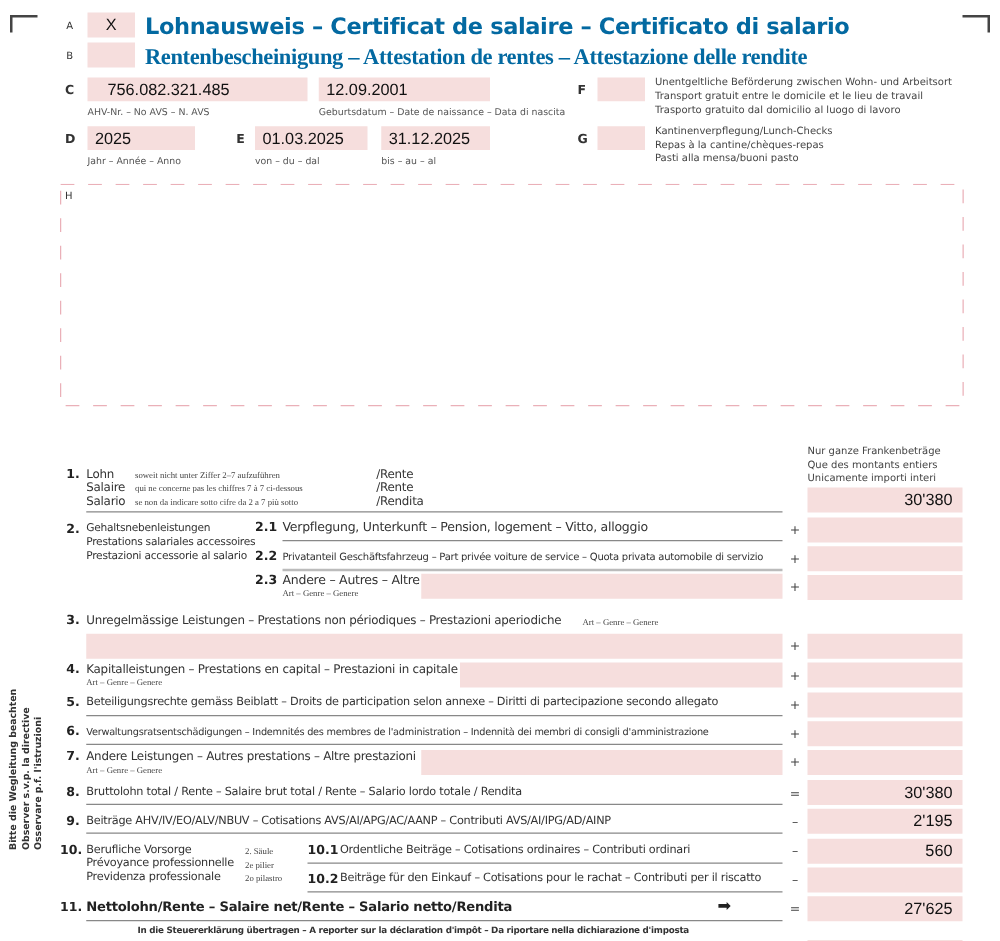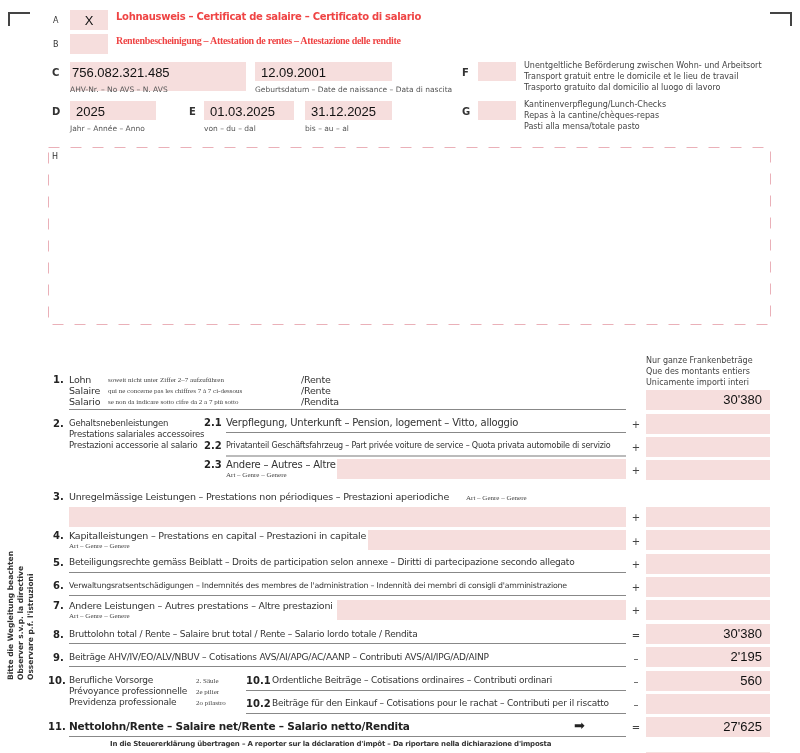--- a/index.html
+++ b/index.html
@@ -4,21 +4,21 @@
 <style>
   * { box-sizing: border-box; margin: 0; padding: 0; }
   html, body { width: 800px; height: 753px; background: #ffffff; overflow: hidden; }
   body { position: relative; font-family: "Liberation Sans", sans-serif; color: #222; }
   .abs { position: absolute; }
   .field { position: absolute; background: #f6dedd; }
   .val { font-family: "Liberation Sans", sans-serif; font-size: 13px; color: #111; }
   .lbl-letter { position: absolute; font-family: "DejaVu Sans", sans-serif; font-weight: bold; font-size: 10px; color: #333; }
   .sub { position: absolute; font-family: "DejaVu Sans", sans-serif; font-size: 7.5px; color: #555; white-space: nowrap; }
   .desc { position: absolute; font-family: "DejaVu Sans", sans-serif; font-size: 8px; color: #444; white-space: nowrap; line-height: 11px; }
-  .title { position: absolute; font-family: "DejaVu Sans", sans-serif; font-weight: bold; font-size: 10px; color: #ef4444; white-space: nowrap; letter-spacing: -0.3px; }
+  .title { position: absolute; font-family: "DejaVu Sans", sans-serif; font-weight: bold; font-size: 18px; color: #0369a1; white-space: nowrap; letter-spacing: -0.3px; }
   .corner { position: absolute; width: 22px; height: 14px; border-top: 2px solid #444; }
   .row-num { position: absolute; font-family: "DejaVu Sans", sans-serif; font-weight: bold; font-size: 10px; color: #222; }
   .row-text { position: absolute; font-family: "DejaVu Sans", sans-serif; font-size: 9.5px; color: #333; white-space: nowrap; letter-spacing: -0.2px; }
   .row-small { position: absolute; font-family: Liberation Serif, serif; font-size: 7px; color: #444; white-space: nowrap; }
   .uline { position: absolute; height: 1px; background: #888; }
   .op { position: absolute; font-family: "DejaVu Sans", sans-serif; font-size: 10px; color: #444; width: 12px; text-align: center; }
   .amt { position: absolute; left: 646px; width: 124px; height: 20px; background: #f6dedd; text-align: right; padding-right: 8px; font-size: 13px; line-height: 20px; color: #111; font-family: "Liberation Sans", sans-serif; }
 </style>
 </head>
 <body>
@@ -30,21 +30,21 @@
 <div class="field" style="left:70px; top:10px; width:38px; height:20px; text-align:center; line-height:20px;">
   <span class="val">X</span>
 </div>
 <div class="title" style="left:116px; top:11px;">Lohnausweis – Certificat de salaire – Certificato di salario</div>
 
 <div class="lbl-letter" style="left:53px; top:40px; font-weight:normal; font-size:8px;">B</div>
 <div class="field" style="left:70px; top:34px; width:38px; height:20px;"></div>
 <div class="title" style="left:116px; top:35px;font-family:Liberation Serif, serif;">Rentenbescheinigung – Attestation de rentes – Attestazione delle rendite</div>
 
 <div class="lbl-letter" style="left:52px; top:67px;">C</div>
-<div class="field" style="left:70px; top:62px; width:176px; height:29px; padding-left:2px; line-height:19px;">
+<div class="field" style="left:70px; top:62px; width:176px; height:19px; padding-left:16px; line-height:19px;">
   <span class="val">756.082.321.485</span>
 </div>
 <div class="sub" style="left:70px; top:85px;">AHV-Nr. – No AVS – N. AVS</div>
 <div class="field" style="left:255px; top:62px; width:137px; height:19px; padding-left:6px; line-height:19px;">
   <span class="val">12.09.2001</span>
 </div>
 <div class="sub" style="left:255px; top:85px;">Geburtsdatum – Date de naissance – Data di nascita</div>
 
 <div class="lbl-letter" style="left:52px; top:106px;">D</div>
 <div class="field" style="left:70px; top:101px; width:86px; height:19px; padding-left:6px; line-height:19px;">
@@ -65,21 +65,21 @@
 <div class="lbl-letter" style="left:462px; top:67px;">F</div>
 <div class="field" style="left:478px; top:62px; width:38px; height:19px;"></div>
 <div class="desc" style="left:524px; top:60px;">Unentgeltliche Beförderung zwischen Wohn- und Arbeitsort</div>
 <div class="desc" style="left:524px; top:71px;">Transport gratuit entre le domicile et le lieu de travail</div>
 <div class="desc" style="left:524px; top:82px;">Trasporto gratuito dal domicilio al luogo di lavoro</div>
 
 <div class="lbl-letter" style="left:462px; top:106px;">G</div>
 <div class="field" style="left:478px; top:101px; width:38px; height:19px;"></div>
 <div class="desc" style="left:524px; top:99px;">Kantinenverpflegung/Lunch-Checks</div>
 <div class="desc" style="left:524px; top:110px;">Repas à la cantine/chèques-repas</div>
-<div class="desc" style="left:524px; top:121px;">Pasti alla mensa/totale pasto</div>
+<div class="desc" style="left:524px; top:121px;">Pasti alla mensa/buoni pasto</div>
 
 <svg class="abs" style="left:48px; top:147px;" width="724" height="180">
   <rect x="0.5" y="0.5" width="722" height="177" fill="none" stroke="#eab0b8" stroke-width="1" stroke-dasharray="11,11"></rect>
 </svg>
 <div class="abs" style="left:48px; top:147px; width:724px; height:180px;"></div>
 <div class="lbl-letter" style="left:52px; top:152px; font-weight:normal; font-size:8px;">H</div>
 
 <div class="abs" style="left:6px; top:680px; width:180px; transform-origin: 0 0; transform: rotate(-90deg); font-family:'DejaVu Sans',sans-serif; font-weight:bold; font-size:7.5px; color:#333; line-height:10px;">
   <div>Bitte die Wegleitung beachten</div>
   <div>Observer s.v.p. la directive</div>

